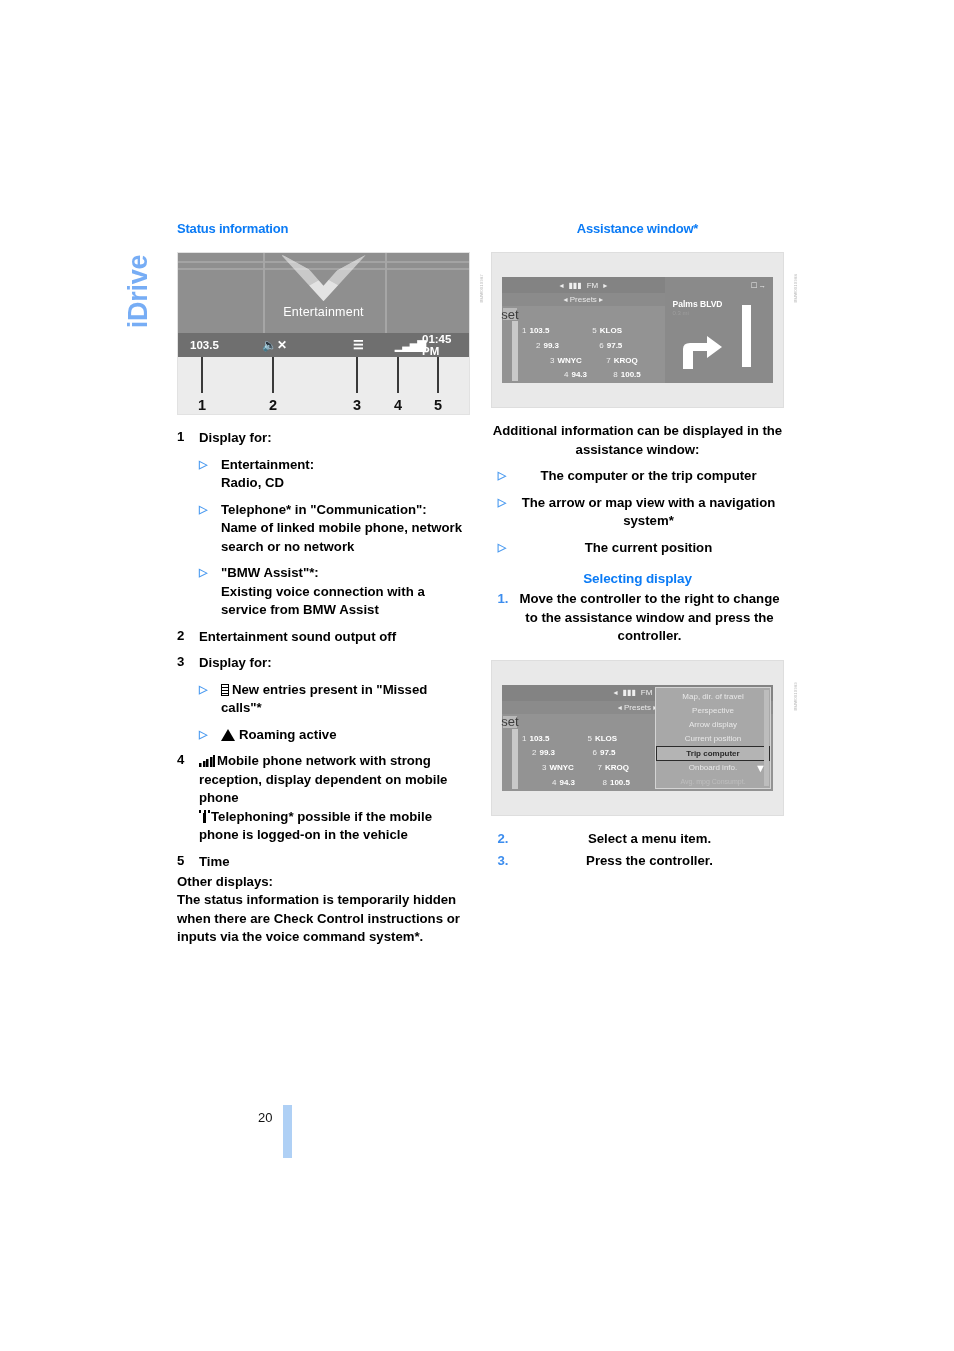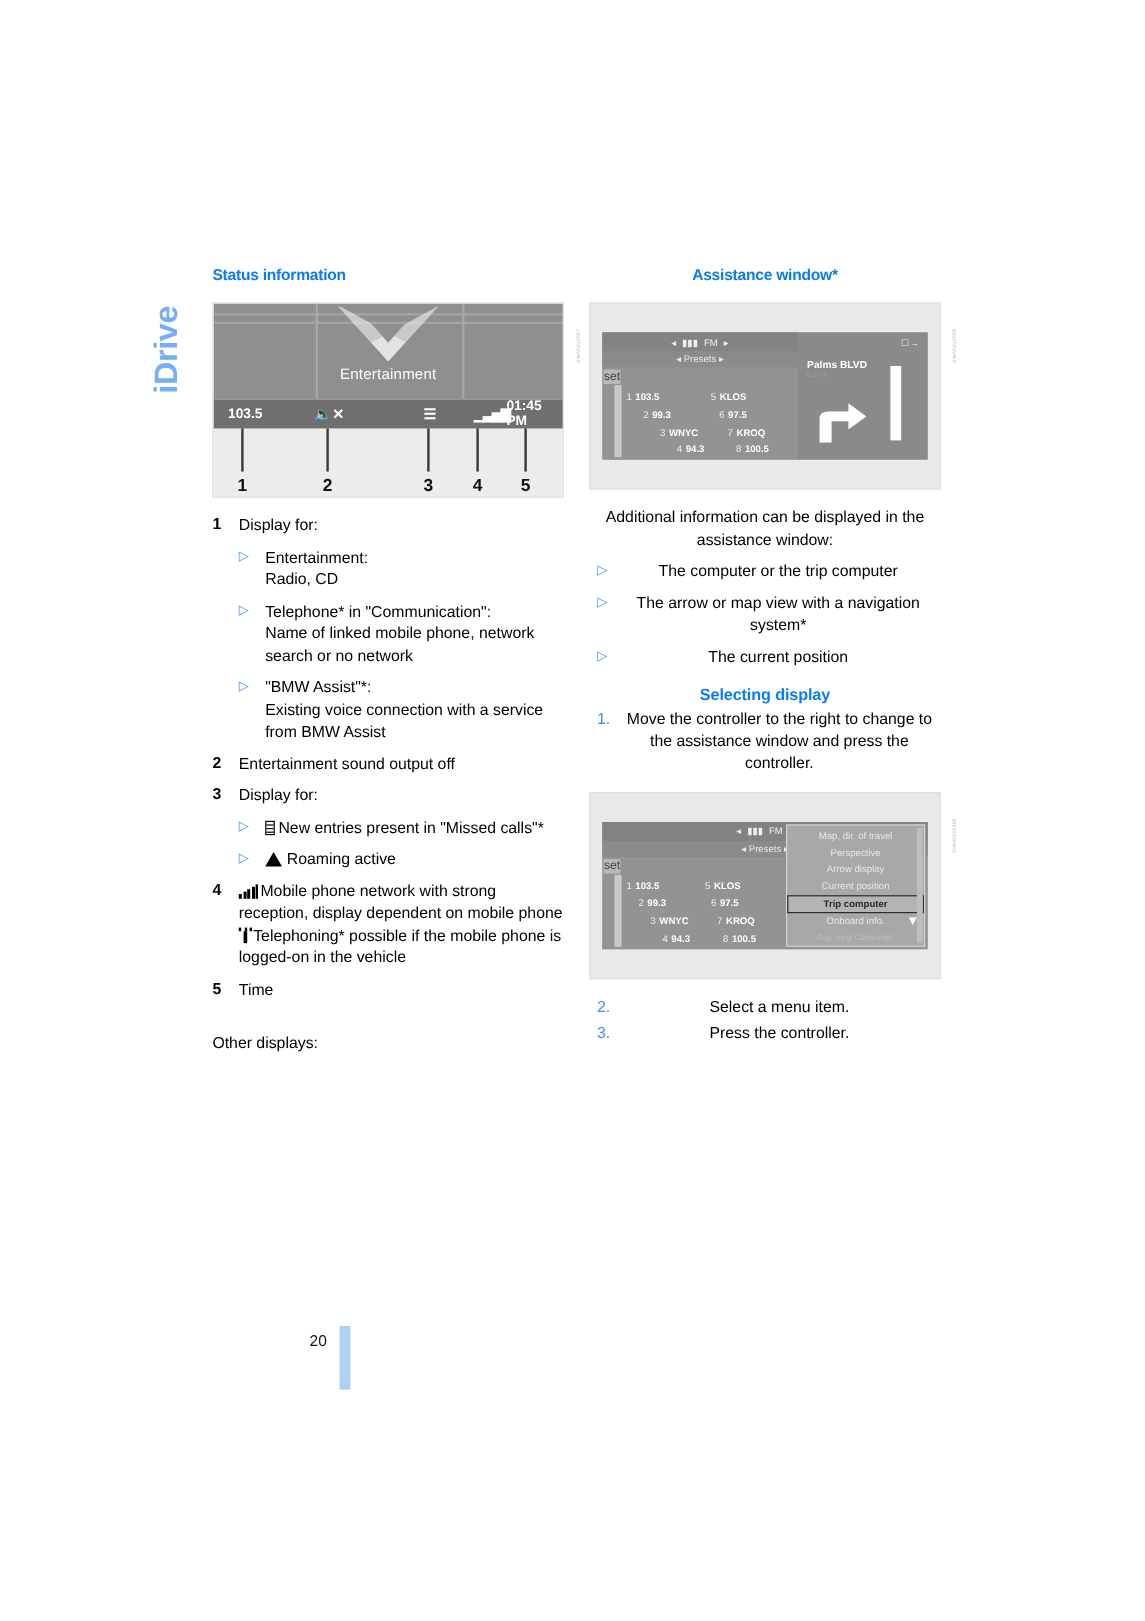--- a/index.html
+++ b/index.html
@@ -40,21 +40,21 @@
 
   h2.section{
     font-size:13px; font-weight:bold; color:#0B7BF5;
     margin:0 0 16px 0; letter-spacing:-0.2px; line-height:1.1;
   }
   h3.sub{
     font-size:13.5px; font-weight:bold; color:#0B7BF5;
     margin:14px 0 2px 0; letter-spacing:-0.1px;
   }
 
-  p, li, div.txt { font-size:13.2px; line-height:1.40; }
+  p, li, div.txt { font-size:13.2px; line-height:1.40;font-weight:bold; }
 
   
   .figure{ position:relative; margin-bottom:14px; }
   .figure .caption-side{
     position:absolute; right:-14px; top:22px;
     font-size:4.2px; color:#b9b9b9; letter-spacing:.2px;
     writing-mode: vertical-rl; transform: rotate(180deg);
     white-space:nowrap;
   }
 
@@ -125,21 +125,21 @@
     background:#838383; color:#efefef; font-size:8px;
     display:flex; align-items:center; justify-content:center; gap:5px;
   }
   .screenB .presetsbar{
     position:absolute; left:0; right:0; top:16px; height:13px;
     background:#8b8b8b; color:#e9e9e9; font-size:8px;
     display:flex; align-items:center; justify-content:center;
   }
   .screenB .setbtn{
     position:absolute; left:1px; top:31px; width:14px; height:12px;
-    background:#b9b9b9; color:#3d3d3d; font-size:10px;
+    background:#b9b9b9; color:#3d3d3d; font-size:13px;
     display:flex; align-items:center; justify-content:center;
   }
   .screenB .scrollrail{
     position:absolute; left:10px; top:44px; width:6px; bottom:2px; background:#c9c9c9;
   }
   .screenB .presets{
     position:absolute; left:20px; right:2px; top:46px; bottom:1px;
     display:flex; flex-direction:column; justify-content:space-between;
     font-size:8px; color:#ffffff; padding:1px 0;
   }
@@ -361,22 +361,23 @@
       </div>
     </div>
 
     <div class="numitem">
       <div class="n">5</div>
       <div class="body">
           <div class="txt">Time</div>
         </div>
     </div>
 
-    <div style="margin-top:26px">
+    <div style="margin-top:2px">
       <div class="txt">Other displays:</div>
+      <div class="txt">The status information is temporarily hidden when there are Check Control instructions or inputs via the voice command system*.</div>
     </div>
   </div>
 
   <div class="col col-right">
 
     <h2 class="section">Assistance window*</h2>
 
     <div class="figure">
       <div class="screenB">
         <div class="inner">

